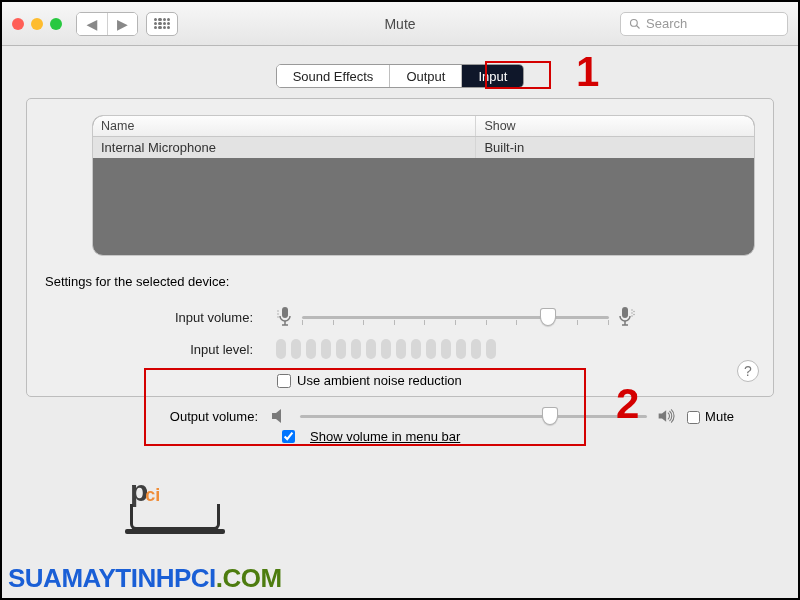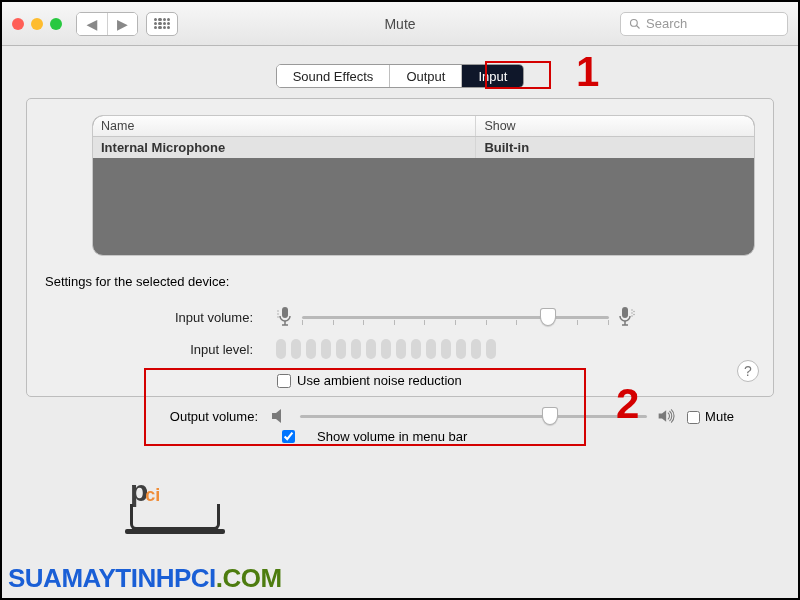--- a/index.html
+++ b/index.html
@@ -31,21 +31,21 @@
 .redbox1 { position: absolute; border: 2px solid #d40000; pointer-events: none; }
 
 .panel { border: 1px solid #bdbdbd; border-radius: 5px; background: #efefef; padding: 16px 18px 8px 18px; position: relative; }
 .plabel { font-weight: bold; font-size: 13.5px; margin-bottom: 10px; }
 
 .tbl { border: 1px solid #c7c7c7; background: #737373; border-radius: 11px; overflow: hidden; margin-left: 47px; }
 .thdr { display: flex; background: linear-gradient(#fdfdfd,#efefef); border-bottom: 1px solid #c7c7c7; font-size: 12.5px; color: #444; }
 .thdr div { padding: 3px 8px; }
 .col1 { width: 58%; border-right: 1px solid #d5d5d5; }
 .col2 { width: 42%; }
-.tbody { min-height: 118px; font-weight: bold; }
+.tbody { min-height: 118px; }
 .trow { display: flex; background: #e3e3e3; font-size: 13px; color: #333; }
 .trow div { padding: 3px 8px; }
 
 .settings-lbl { font-size: 13px; margin: 18px 0 8px 0; }
 
 .controls { position: relative; padding: 4px 0 2px 0; }
 .crow { display: flex; align-items: center; height: 32px; gap: 11px; }
 .crow .lab { width: 220px; text-align: right; padding-right: 12px; font-size: 13px; color: #222; }
 .crow .ctl { flex: 1; display: flex; align-items: center; gap: 8px; padding-right: 120px; }
 
@@ -65,21 +65,21 @@
 .chkrow input { width: 14px; height: 14px; }
 
 .help { position: absolute; right: 14px; bottom: 14px; width: 22px; height: 22px; border: 1px solid #bbb; border-radius: 50%; background: #fff; color: #777; font-size: 14px; display: flex; align-items: center; justify-content: center; cursor: pointer; }
 
 .bottom { padding: 10px 0 0 0; }
 .brow { display: flex; align-items: center; }
 .brow .lab { width: 244px; text-align: right; padding-right: 12px; font-size: 13px; }
 .brow .ctl { flex: 1; display: flex; align-items: center; gap: 10px; padding-right: 40px; }
 .spk { width: 20px; height: 18px; }
 .mute { display: flex; align-items: flex-end; gap: 5px; font-size: 13px; }
-.menubar { display: flex; align-items: center; gap: 22px; padding-left: 256px; font-size: 13px; margin-top: 4px; }
+.menubar { display: flex; align-items: center; gap: 15px; padding-left: 256px; font-size: 13px; margin-top: 4px; text-decoration: underline; }
 
 .anno1 { position: absolute; color: #d40000; font-size: 42px; font-weight: bold; pointer-events: none; }
 .anno2 { position: absolute; color: #d40000; font-size: 42px; font-weight: bold; pointer-events: none; }
 .redbox2 { position: absolute; border: 2px solid #d40000; pointer-events: none; }
 
 .wm-logo { position: absolute; left: 128px; top: 472px; pointer-events: none; opacity: 0.85; }
 .wm-logo .p { font-size: 30px; font-weight: bold; color: #222; font-family: Arial; }
 .wm-logo .ci { font-size: 18px; color: #f07d1a; font-weight: bold; margin-left: -3px; }
 .wm-logo .lap { width: 90px; height: 26px; border: 3px solid #111; border-top: none; border-radius: 0 0 6px 6px; margin-top: -4px; position: relative; }
 .wm-logo .lap::after { content: ""; position: absolute; bottom: -7px; left: -8px; right: -8px; height: 5px; background: #111; border-radius: 2px; }

